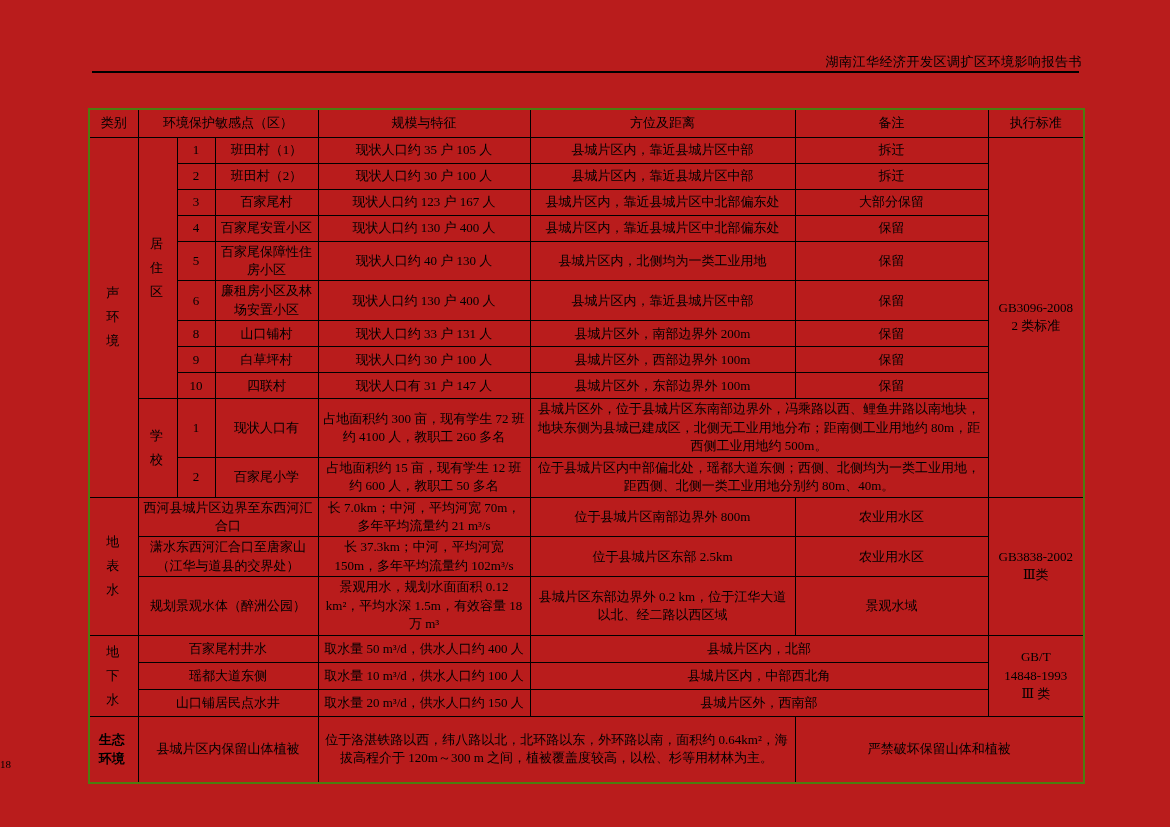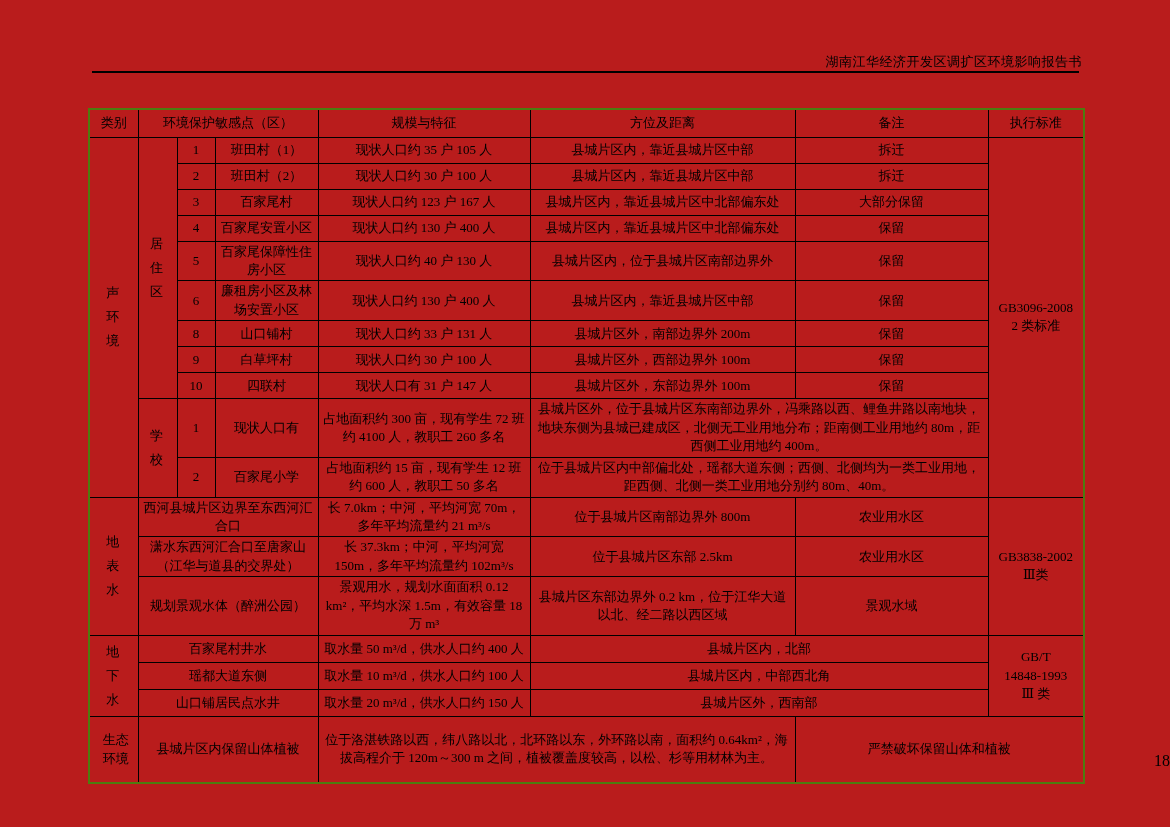--- a/index.html
+++ b/index.html
@@ -34,24 +34,24 @@
     vertical-align:middle;
     text-align:center;
     padding:1px 3px;
     line-height:1.42;
     overflow:hidden;
   }
   td.hd { text-align:center; font-weight:normal; }
   td.left { text-align:left; padding:1px 6px; }
   td.std { white-space:pre-line; text-align:center; line-height:1.6; }
   .vert  { width:1.15em; margin:0 auto; line-height:1.85; text-align:left; }
-  .vert2 { width:2.3em;  margin:12px auto; line-height:1.5;  text-align:right; }
+  .vert2 { width:2.3em;  margin:12px auto; line-height:1.5;  text-align:left;font-weight:bold; }
   .page-number {
     position:absolute; bottom:57px; left:0; right:0;
-    text-align:right; font-size:16px;
+    text-align:left; font-size:11px;
   }
 </style>
 </head>
 <body>
 
 <div class="page">
 
   <div class="doc-header">湖南江华经济开发区调扩区环境影响报告书</div>
   <div class="header-rule"></div>
 
@@ -110,21 +110,21 @@
         <td>4</td>
         <td>百家尾安置小区</td>
         <td>现状人口约 130 户 400 人</td>
         <td class="left">县城片区内，靠近县城片区中北部偏东处</td>
         <td class="left">保留</td>
       </tr>
       <tr style="height:34px">
         <td>5</td>
         <td>百家尾保障性住房小区</td>
         <td>现状人口约 40 户 130 人</td>
-        <td class="left">县城片区内，位于县城片区南部边界外</td>
+        <td class="left">县城片区内，北侧均为一类工业用地</td>
         <td class="left">保留</td>
       </tr>
       <tr style="height:34px">
         <td>6</td>
         <td>廉租房小区及林场安置小区</td>
         <td>现状人口约 130 户 400 人</td>
         <td class="left">县城片区内，靠近县城片区中部</td>
         <td class="left">保留</td>
       </tr>
       <tr style="height:26px">
@@ -149,21 +149,21 @@
         <td class="left">保留</td>
       </tr>
 
       <tr style="height:56px">
         <td rowspan="2">
             <div class="vert">学校</div>
           </td>
         <td>1</td>
         <td>现状人口有</td>
         <td class="left">占地面积约 300 亩，现有学生 72 班约 4100 人，教职工 260 多名</td>
-        <td class="left" colspan="2">县城片区外，位于县城片区东南部边界外，冯乘路以西、鲤鱼井路以南地块，地块东侧为县城已建成区，北侧无工业用地分布；距南侧工业用地约 80m，距西侧工业用地约 400m。</td>
+        <td class="left" colspan="2">县城片区外，位于县城片区东南部边界外，冯乘路以西、鲤鱼井路以南地块，地块东侧为县城已建成区，北侧无工业用地分布；距南侧工业用地约 80m，距西侧工业用地约 500m。</td>
       </tr>
       <tr style="height:37px">
         <td>2</td>
         <td>百家尾小学</td>
         <td class="left">占地面积约 15 亩，现有学生 12 班约 600 人，教职工 50 多名</td>
         <td class="left" colspan="2">位于县城片区内中部偏北处，瑶都大道东侧；西侧、北侧均为一类工业用地，距西侧、北侧一类工业用地分别约 80m、40m。</td>
       </tr>
 
       <tr style="height:38px">
         <td rowspan="3">

